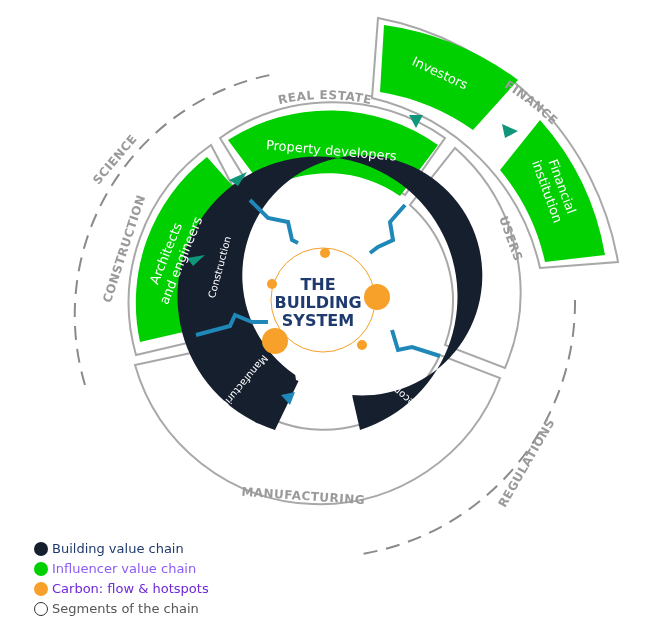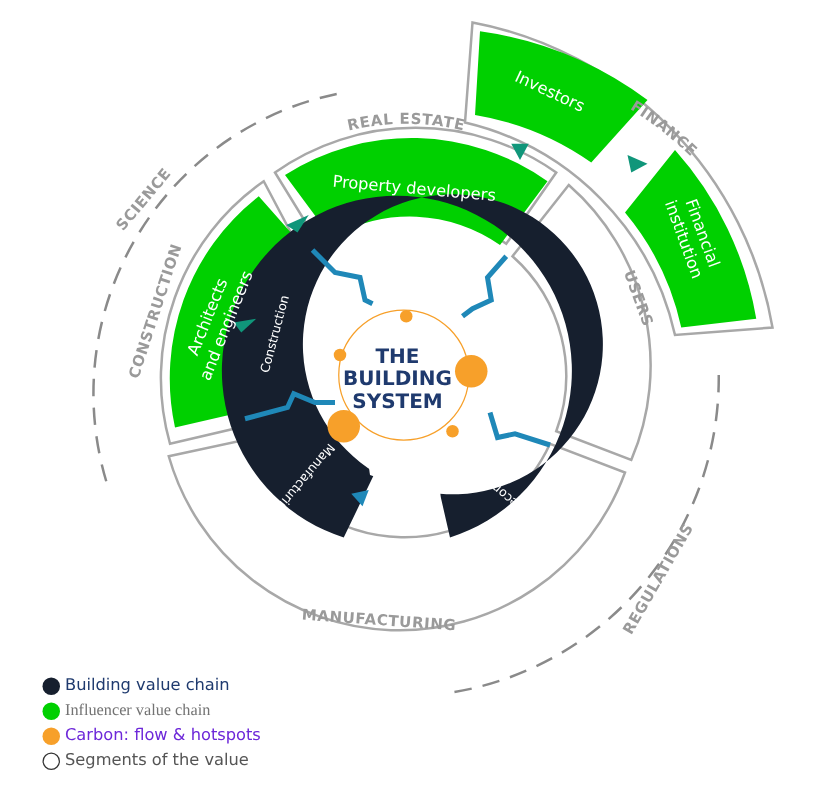--- a/index.html
+++ b/index.html
@@ -108,23 +108,23 @@
   <text class="seg-label" x="530" y="465" text-anchor="middle" transform="rotate(-60 530 465)">REGULATIONS</text>
 </svg>
 
 <div class="legend">
   <div class="legend-row">
     <span class="legend-dot" style="background:#161f2e;"></span>
     <span style="color:#1f3a6e;">Building value chain</span>
   </div>
   <div class="legend-row">
     <span class="legend-dot" style="background:#00d000;"></span>
-    <span style="color:#737373;font-family:Liberation Serif, serif;">Influencer value chain</span>
+    <span style="color:#8b5cf6;">Influencer value chain</span>
   </div>
   <div class="legend-row">
     <span class="legend-dot" style="background:#f7a02a;"></span>
     <span style="color:#6d28d9;">Carbon: flow &amp; hotspots</span>
   </div>
   <div class="legend-row">
     <span class="legend-dot" style="border:1.5px solid #333;background:#fff;"></span>
-    <span style="color:#555555;">Segments of the value</span>
+    <span style="color:#555555;">Segments of the chain</span>
   </div>
 </div>
 
 </body></html>

